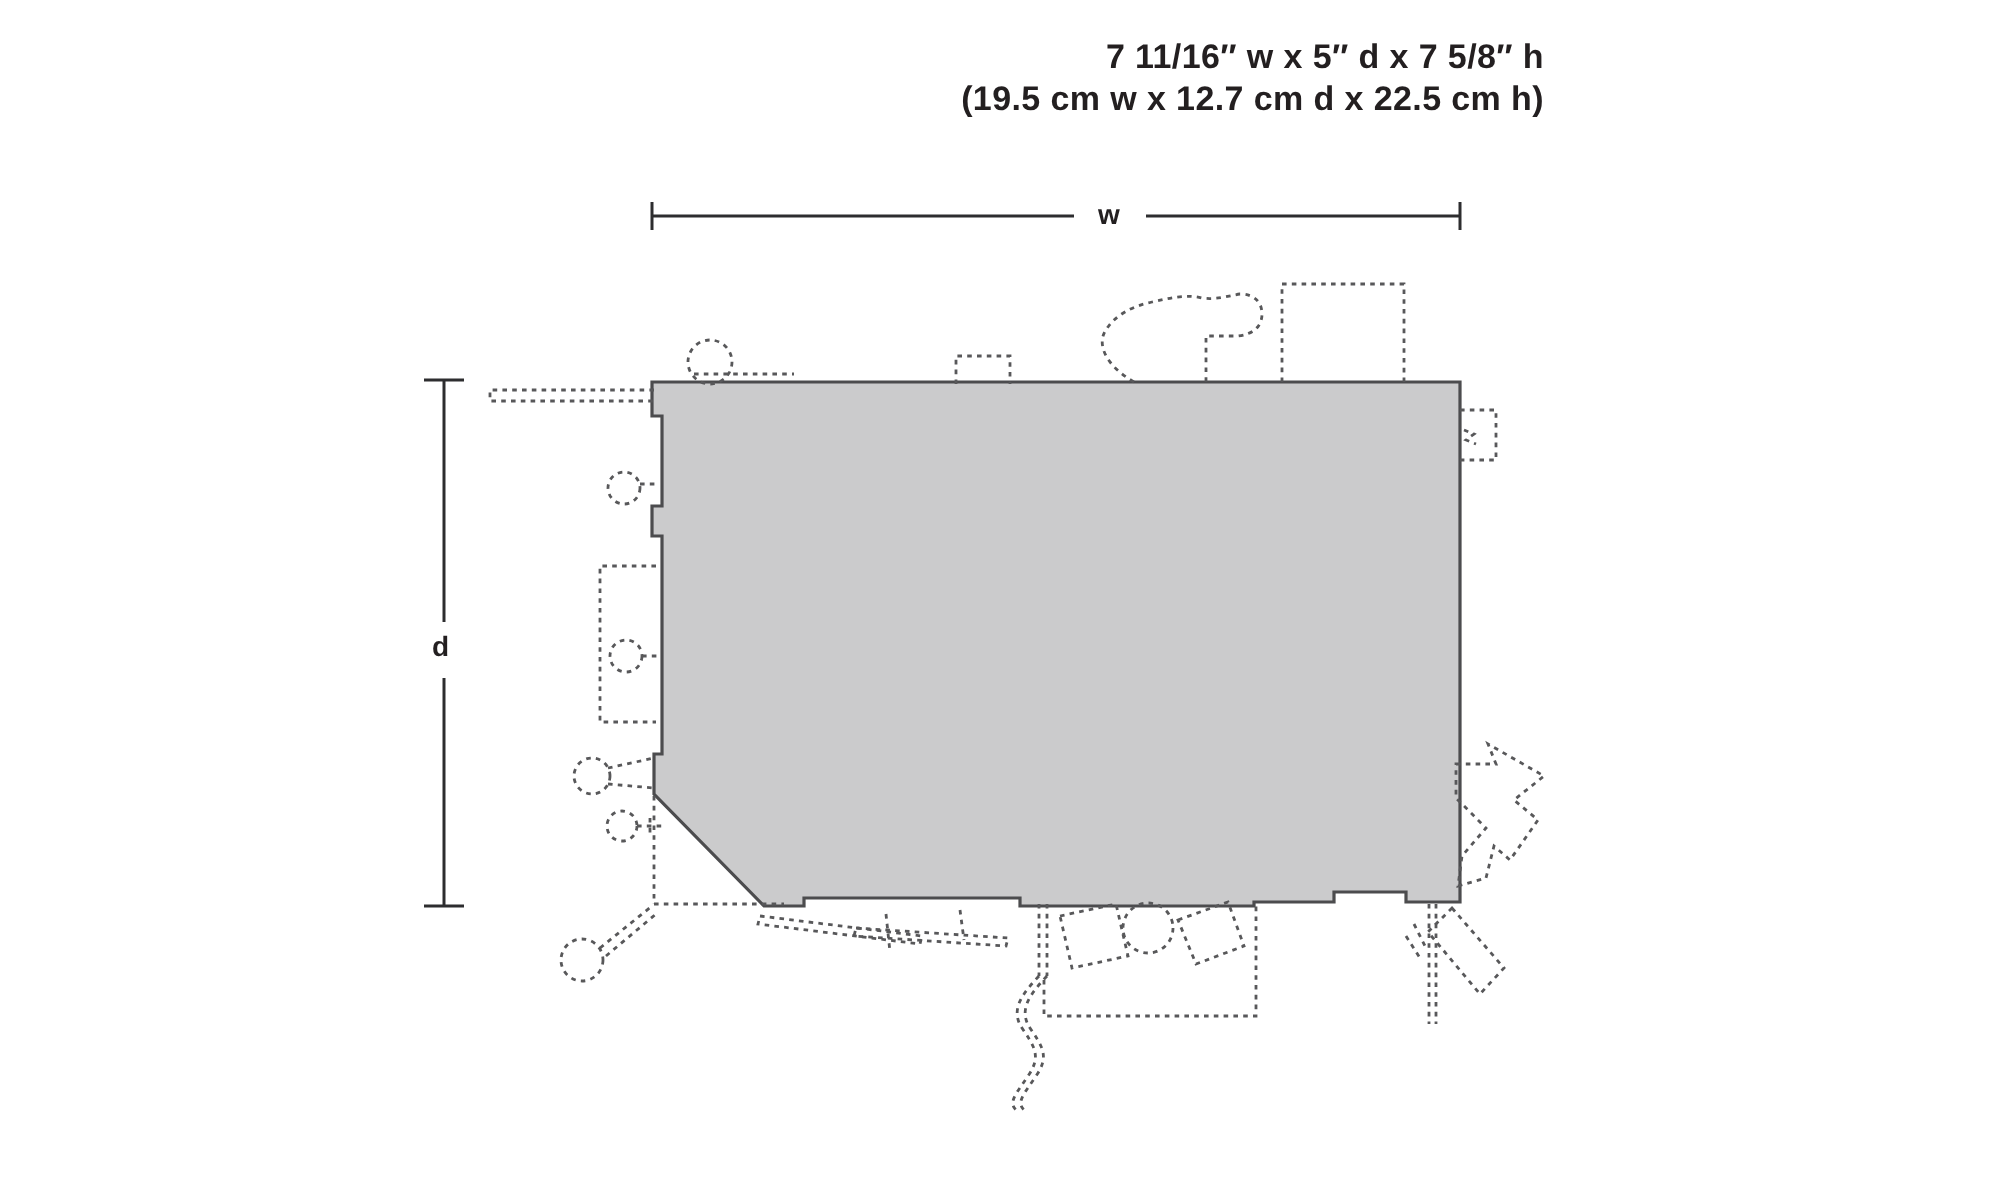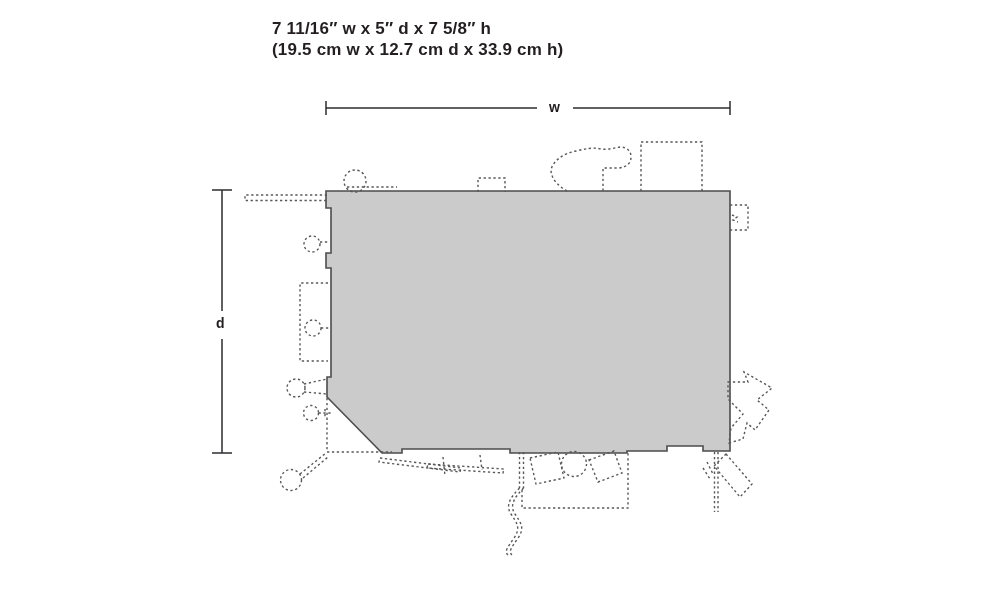--- a/index.html
+++ b/index.html
@@ -4,21 +4,21 @@
 <style>
   html,body{margin:0;padding:0;}
   body{
     width:1000px;height:591px;background:#ffffff;
     font-family:"Liberation Sans", sans-serif;
     color:#231f20;overflow:hidden;position:relative;
   }
   .stage{position:absolute;left:0;top:0;width:1000px;height:591px;}
   .title-block{
     position:absolute;left:272px;top:18px;width:500px;
-    text-align:left;font-weight:700;font-size:17px;line-height:21px;
+    text-align:right;font-weight:700;font-size:17px;line-height:21px;
     color:#231f20;letter-spacing:.2px;
   }
   .dim-label{
     position:absolute;font-weight:700;font-size:14px;color:#231f20;
   }
   .label-w{left:549px;top:99px;}
   .label-d{left:216px;top:315px;}
   svg{position:absolute;left:0;top:0;}
   .footprint{fill:#cbcbcc;stroke:#4c4c4e;stroke-width:1.6;stroke-linejoin:miter;}
   .dash{fill:none;stroke:#58585a;stroke-width:1.4;stroke-dasharray:2.3 2.6;}
@@ -102,18 +102,18 @@
       <line class="dim" x1="730" y1="101" x2="730" y2="115"></line>
       <line class="dim" x1="222" y1="190" x2="222" y2="311"></line>
       <line class="dim" x1="222" y1="339" x2="222" y2="453"></line>
       <line class="dim" x1="212" y1="190" x2="232" y2="190"></line>
       <line class="dim" x1="212" y1="453" x2="232" y2="453"></line>
     </g>
   </svg>
 
   <div class="title-block">
     <div>7 11/16″ w x 5″ d x 7 5/8″ h</div>
-    <div>(19.5 cm w x 12.7 cm d x 33.9 cm h)</div>
+    <div>(19.5 cm w x 12.7 cm d x 22.5 cm h)</div>
   </div>
 
   <span class="dim-label label-w">w</span>
   <span class="dim-label label-d">d</span>
 </div>
 
 </body></html>

